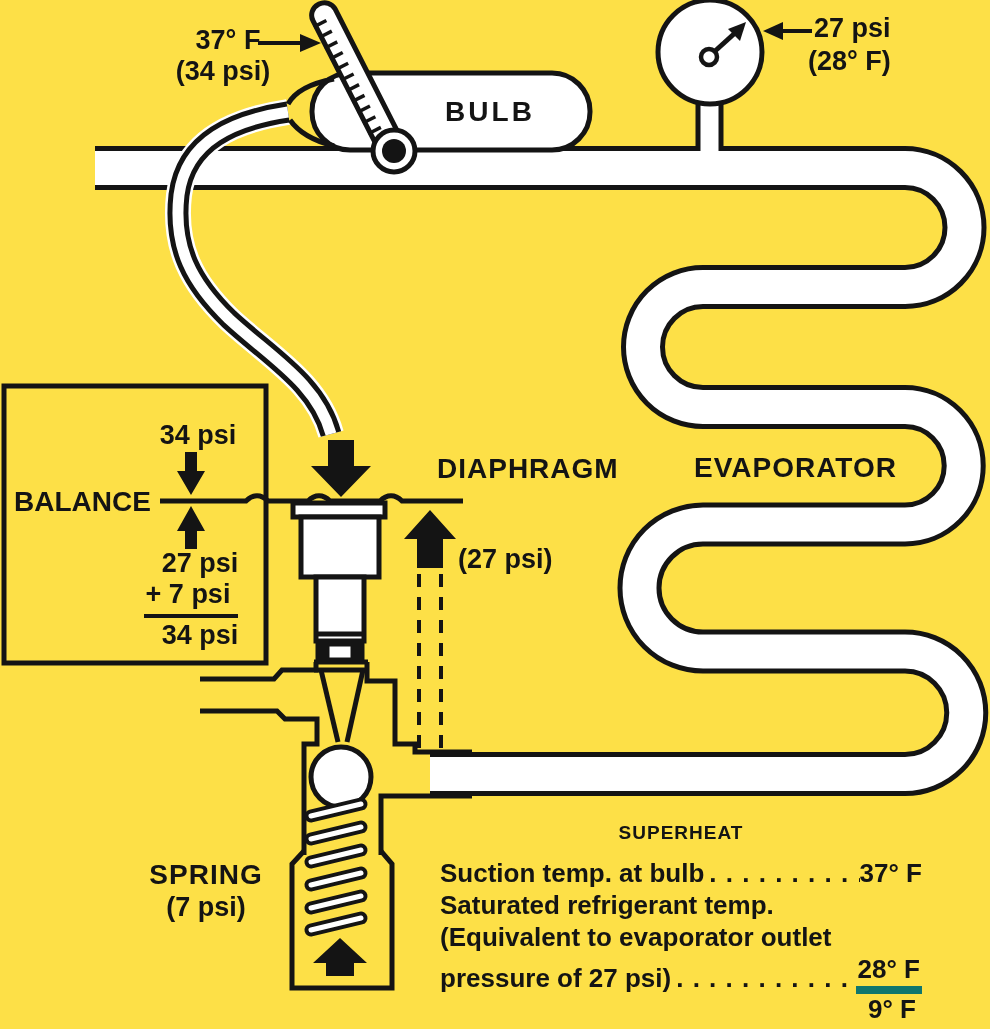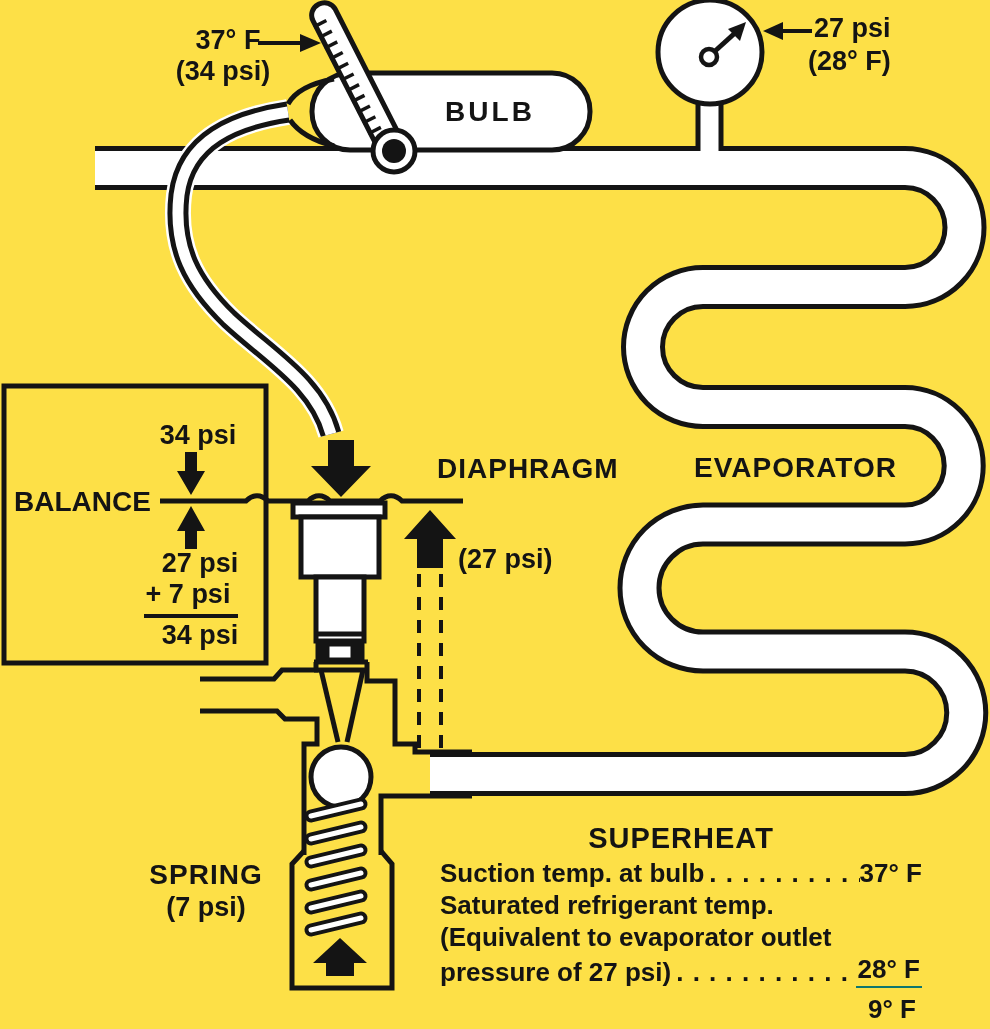--- a/index.html
+++ b/index.html
@@ -5,24 +5,24 @@
   html,body{margin:0;padding:0;background:#ffffff;}
   #stage{position:relative;width:990px;height:1029px;background:#fde047;overflow:hidden;
          font-family:"Liberation Sans",sans-serif;color:#141414;}
   #art{position:absolute;left:0;top:0;}
   .lbl{position:absolute;font-weight:bold;color:#141414;white-space:nowrap;line-height:1.1;}
   .big{font-size:28px;}
   .ann{font-size:27px;}
   .ctr{text-align:center;}
   
   #superheat{position:absolute;left:440px;top:822px;width:482px;font-weight:bold;font-size:26px;color:#141414;}
-  #superheat .sh-title{position:absolute;left:0;top:0;width:100%;text-align:center;font-size:29px;letter-spacing:1px;}
+  #superheat .sh-title{position:absolute;left:0;top:0;width:100%;text-align:center;font-size:19px;letter-spacing:1px;}
   .sh-row{position:absolute;left:0;width:100%;display:flex;align-items:flex-end;white-space:nowrap;}
   .sh-dots{flex:1 1 auto;overflow:hidden;padding:0 5px;letter-spacing:1px;}
-  .sh-underlined{border-bottom:2px solid #0f766e;padding:0 2px 1px 2px;}
+  .sh-underlined{border-bottom:8px solid #0f766e;padding:0 2px 1px 2px;}
   .sh-result{justify-content:flex-end;}
   .sh-result .sh-val{margin-left:30px;margin-right:6px;}
 </style>
 </head>
 <body>
 
 <div id="stage">
 
   <svg id="art" width="990" height="1029" viewBox="0 0 990 1029">
 

